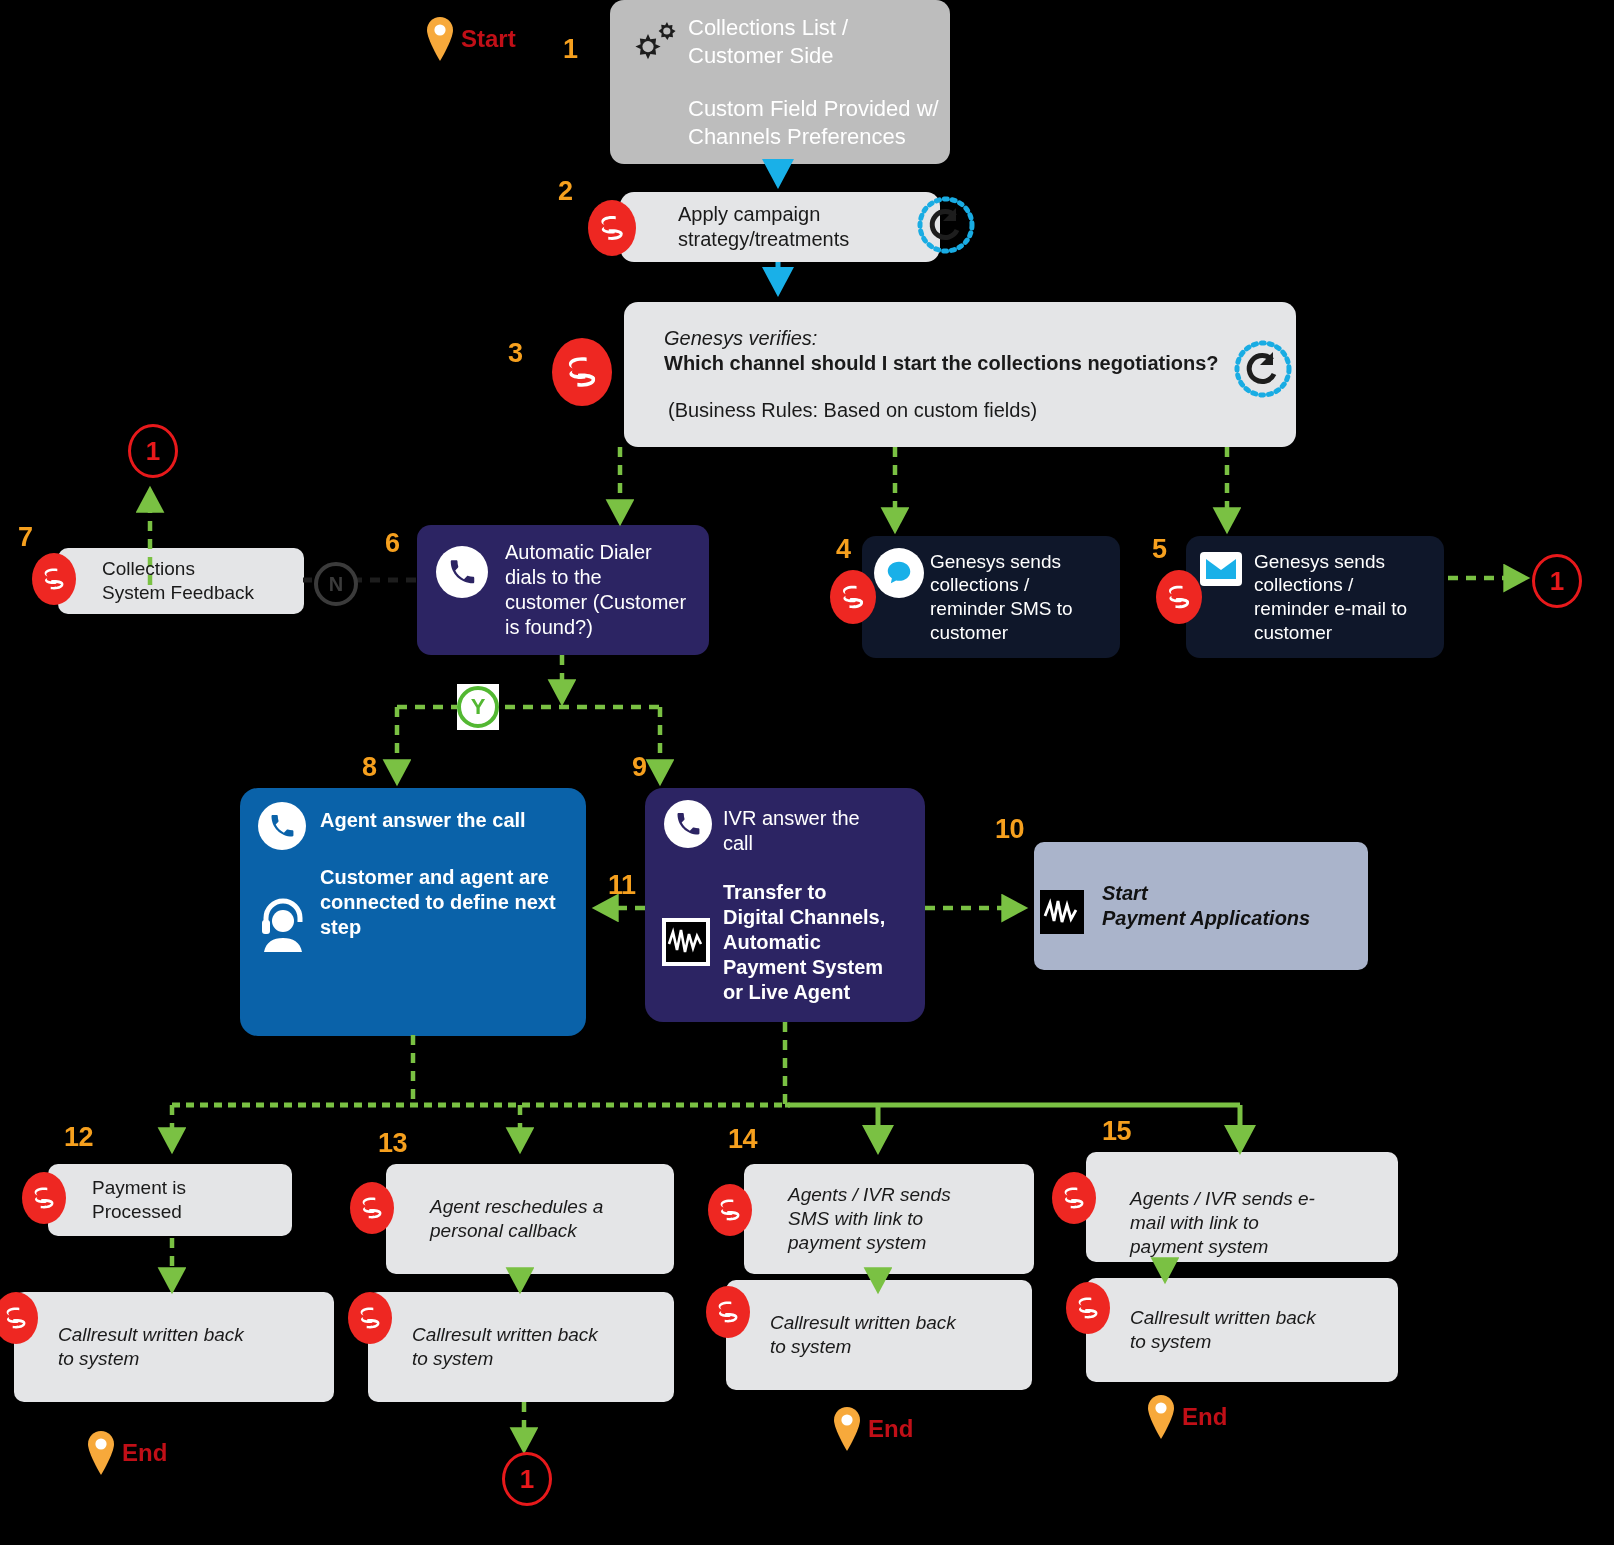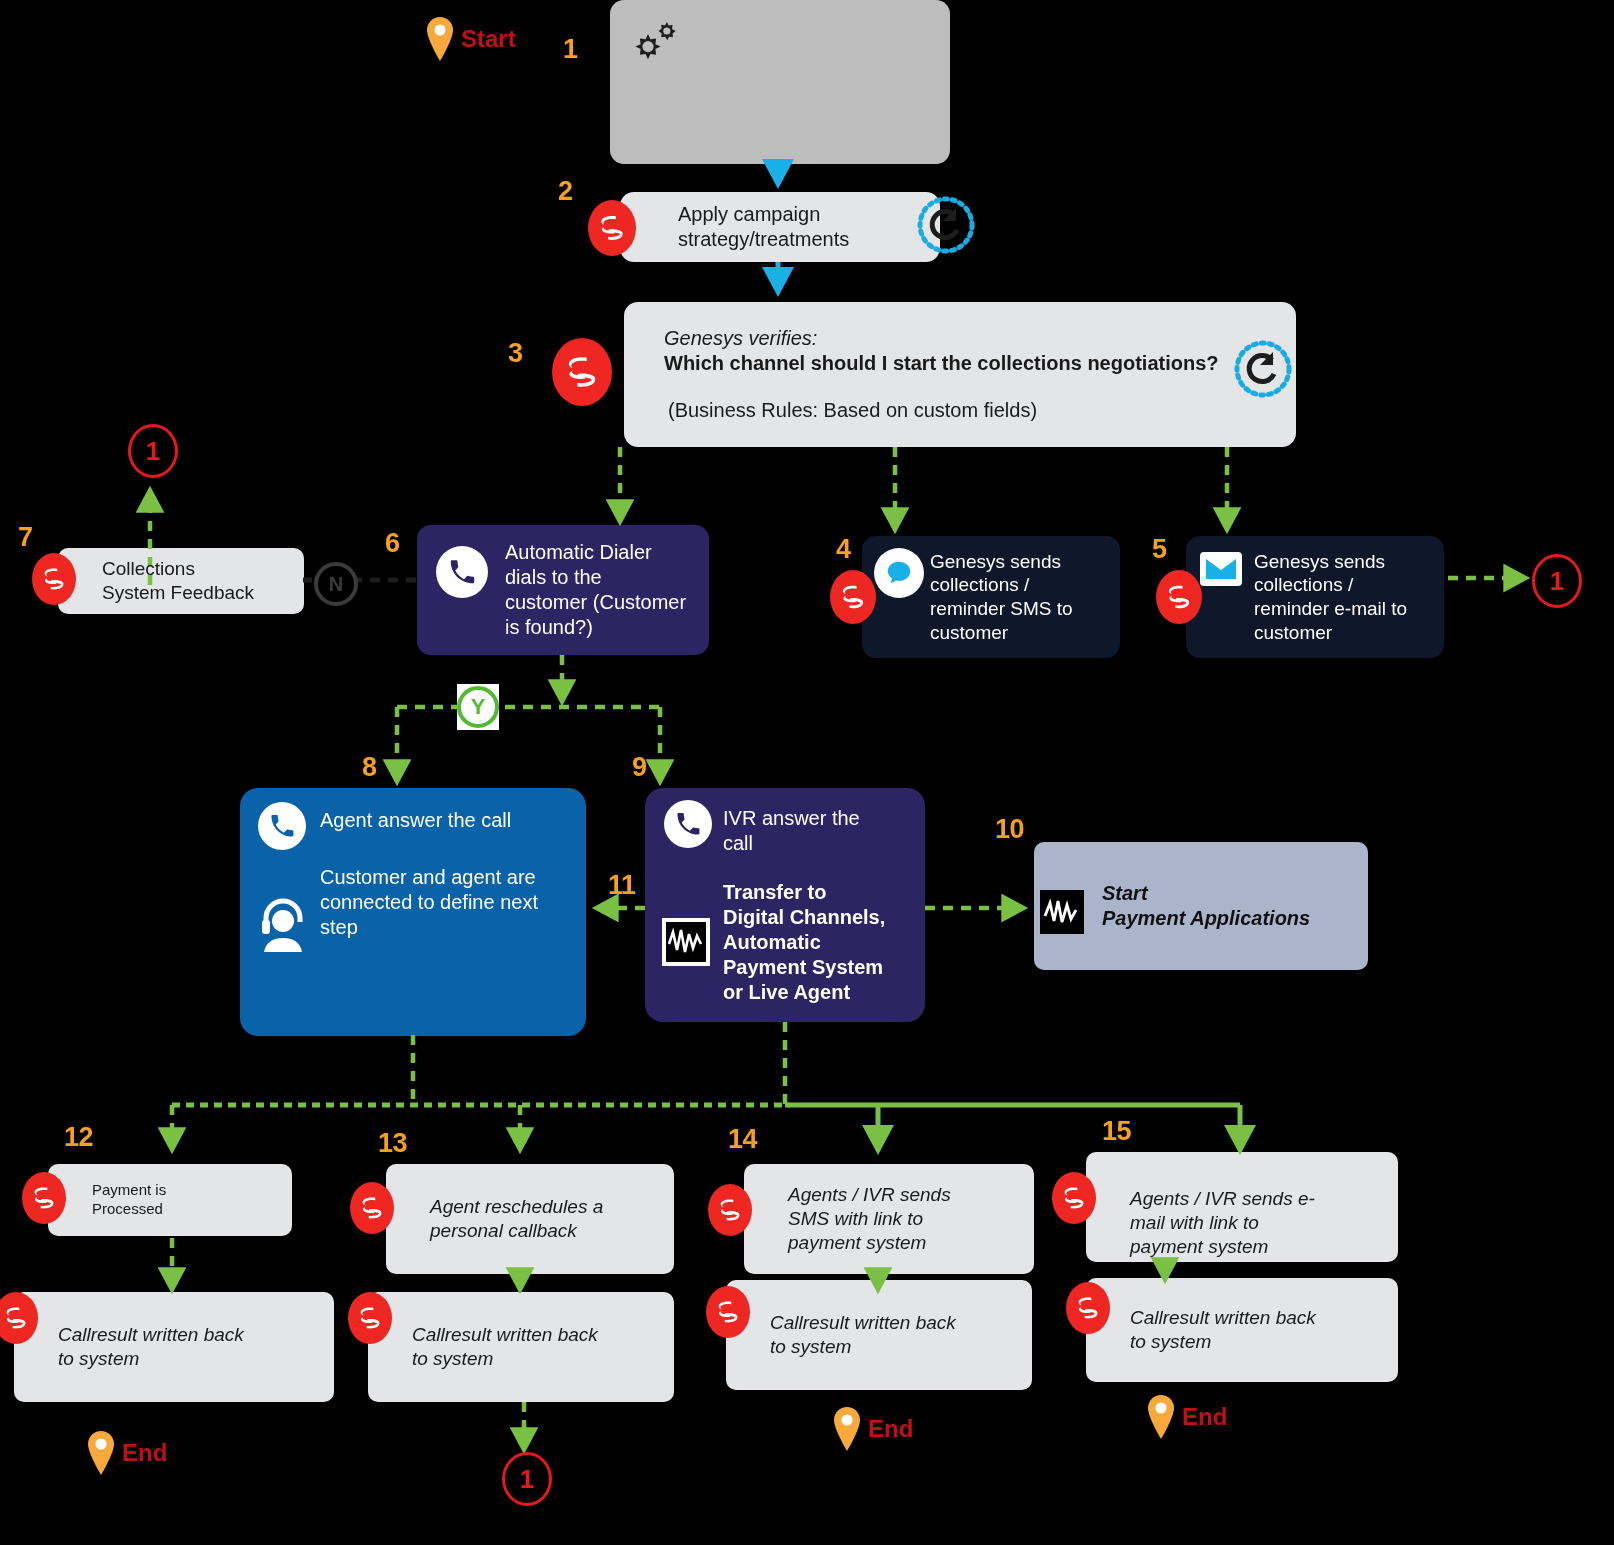--- a/index.html
+++ b/index.html
@@ -9,21 +9,21 @@
   
   .node{position:absolute;box-sizing:border-box;border-radius:14px;
         display:flex;align-items:center;}
   .node .txt{position:relative;z-index:3;line-height:1.25;}
 
   .gray-dark{background:#bdbdbd;color:#ffffff;}
   .gray-light{background:#e4e5e7;color:#1a1a1a;}
   .gray-blue{background:#aab4cb;color:#111;}
   .cyan{background:#0f172a;color:#ffffff;}
   .navy{background:#2c2463;color:#ffffff;}
-  .blue{background:#0a62a9;color:#ffffff;}
+  .blue{background:#0a62a9;color:#ffffff;font-weight:bold;}
 
   
   .stepnum{position:absolute;color:#f6a01e;font-weight:bold;font-size:27px;
            z-index:9;letter-spacing:-.5px;}
 
   
   .gbadge{position:absolute;width:48px;height:56px;border-radius:50%;
           background:#ee2722;z-index:8;display:flex;align-items:center;justify-content:center;}
   .gbadge svg{width:34px;height:34px;display:block;}
 
@@ -170,20 +170,27 @@
     <span class="sqicon" style="left:16px;top:20px;">
       <svg width="56" height="52" viewBox="0 0 56 52">
         <g fill="#1d1d1d">
           <path d="M41 2l1.6 3.6 3.9-.5-.5 3.9L49.6 11l-3.1 2.4.5 3.9-3.9-.5L41.4 20l-2.3-3.2-3.9.5.5-3.9L32.6 11l3.1-2.4-.5-3.9 3.9.5z"></path>
           <circle cx="40.8" cy="11" r="3.6" fill="#bdbdbd"></circle>
           <path d="M22 14l2.4 5.2 5.7-.7-.7 5.7 5.2 2.4-5.2 2.4.7 5.7-5.7-.7L22 39.3l-2.4-5.3-5.7.7.7-5.7-5.2-2.4 5.2-2.4-.7-5.7 5.7.7z"></path>
           <circle cx="22" cy="26.6" r="5.6" fill="#bdbdbd"></circle>
         </g>
       </svg>
     </span>
+    <div class="txt" style="font-size:22px;">
+      <div>Collections List /</div>
+      <div>Customer Side</div>
+      <div style="height:26px;"></div>
+      <div>Custom Field Provided w/</div>
+      <div>Channels Preferences</div>
+    </div>
   </div>
 
   <div class="stepnum" style="left:558px;top:176px;">2</div>
   <div class="node gray-light" style="left:620px;top:192px;width:320px;height:70px;padding-left:58px;">
     <div class="txt" style="font-size:20px;">
       <div>Apply  campaign</div>
       <div>strategy/treatments</div>
     </div>
   </div>
   <div class="gbadge" style="left:588px;top:200px;">
@@ -375,21 +382,21 @@
   </div>
   <div class="sqicon" style="left:1040px;top:890px;width:44px;height:44px;background:#000;">
     <svg width="40" height="40" viewBox="0 0 40 40">
       <rect x="0" y="0" width="40" height="40" fill="#000"></rect>
       <path d="M3 24 L8 11 L12 29 L16 9 L20 30 L25 13 L29 27 L34 18" fill="none" stroke="#fff" stroke-width="2.8"></path>
     </svg>
   </div>
 
   <div class="stepnum" style="left:42px;top:1122px;margin-left:22px;">12</div>
   <div class="node gray-light" style="left:48px;top:1164px;width:244px;height:72px;padding-left:44px;border-radius:10px;">
-    <div class="txt" style="font-size:15px;">
+    <div class="txt" style="font-size:19px;">
       <div>Payment is</div>
       <div>Processed</div>
     </div>
   </div>
   <div class="gbadge" style="left:22px;top:1172px;width:44px;height:52px;">
     <svg viewBox="0 0 40 40" style="width:30px;height:30px;">
         <g fill="#ffffff">
       <path d="M20 6c-7 0-12.5 2.6-12.5 6.4 0 2 1.6 3.4 4 4.3-1.1-.7-1.7-1.6-1.7-2.6 0-2.9 4.6-4.8 10.2-4.8 1.6 0 3.1.1 4.4.4V6.3C23 6.1 21.5 6 20 6z"></path>
       <path d="M8 21.6c0 3 4.6 5 11 5 1.5 0 2.9-.1 4.2-.3v-3.5c-1.2.2-2.6.3-4 .3-5 0-8.8-1.3-8.8-3.2 0-.5.3-1 .8-1.4-2 .8-3.2 2-3.2 3.1z"></path>
       <path d="M32.5 26.3c0-2.9-5.2-4.9-12.5-4.9-1.3 0-2.6.1-3.8.2v3.5c1.1-.1 2.3-.2 3.5-.2 5.5 0 9.8 1.3 9.8 3 0 .6-.5 1.2-1.3 1.7 2.7-.9 4.3-2.1 4.3-3.3z"></path>

